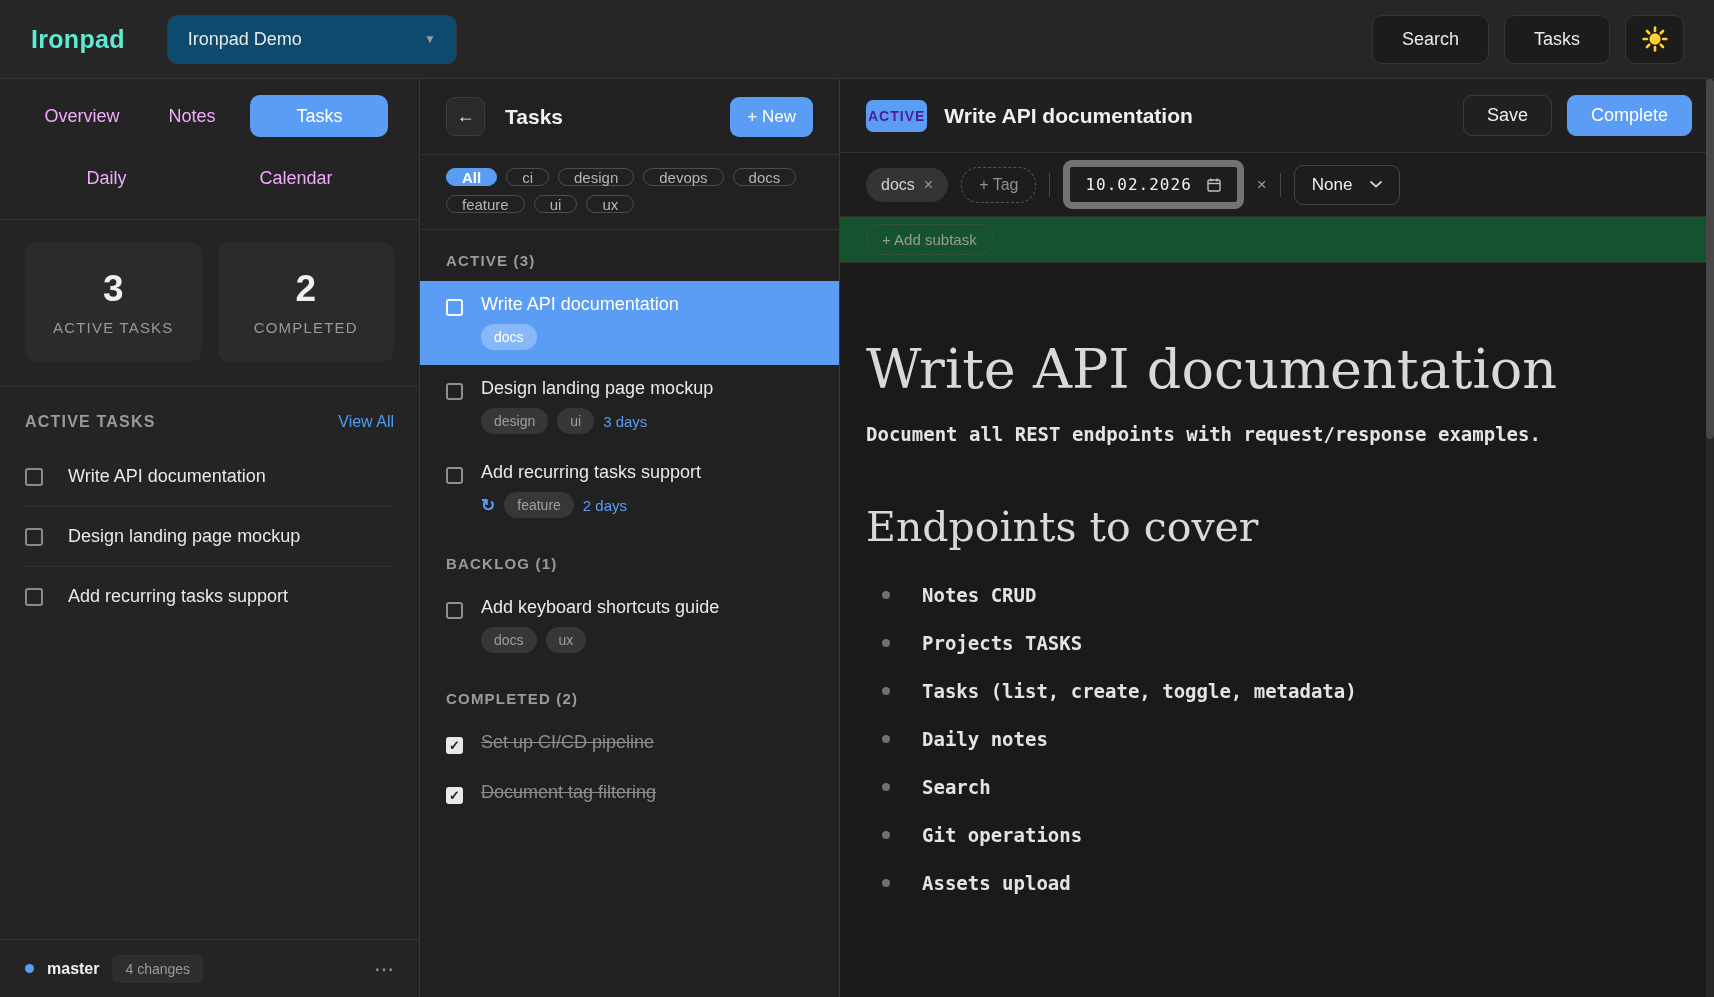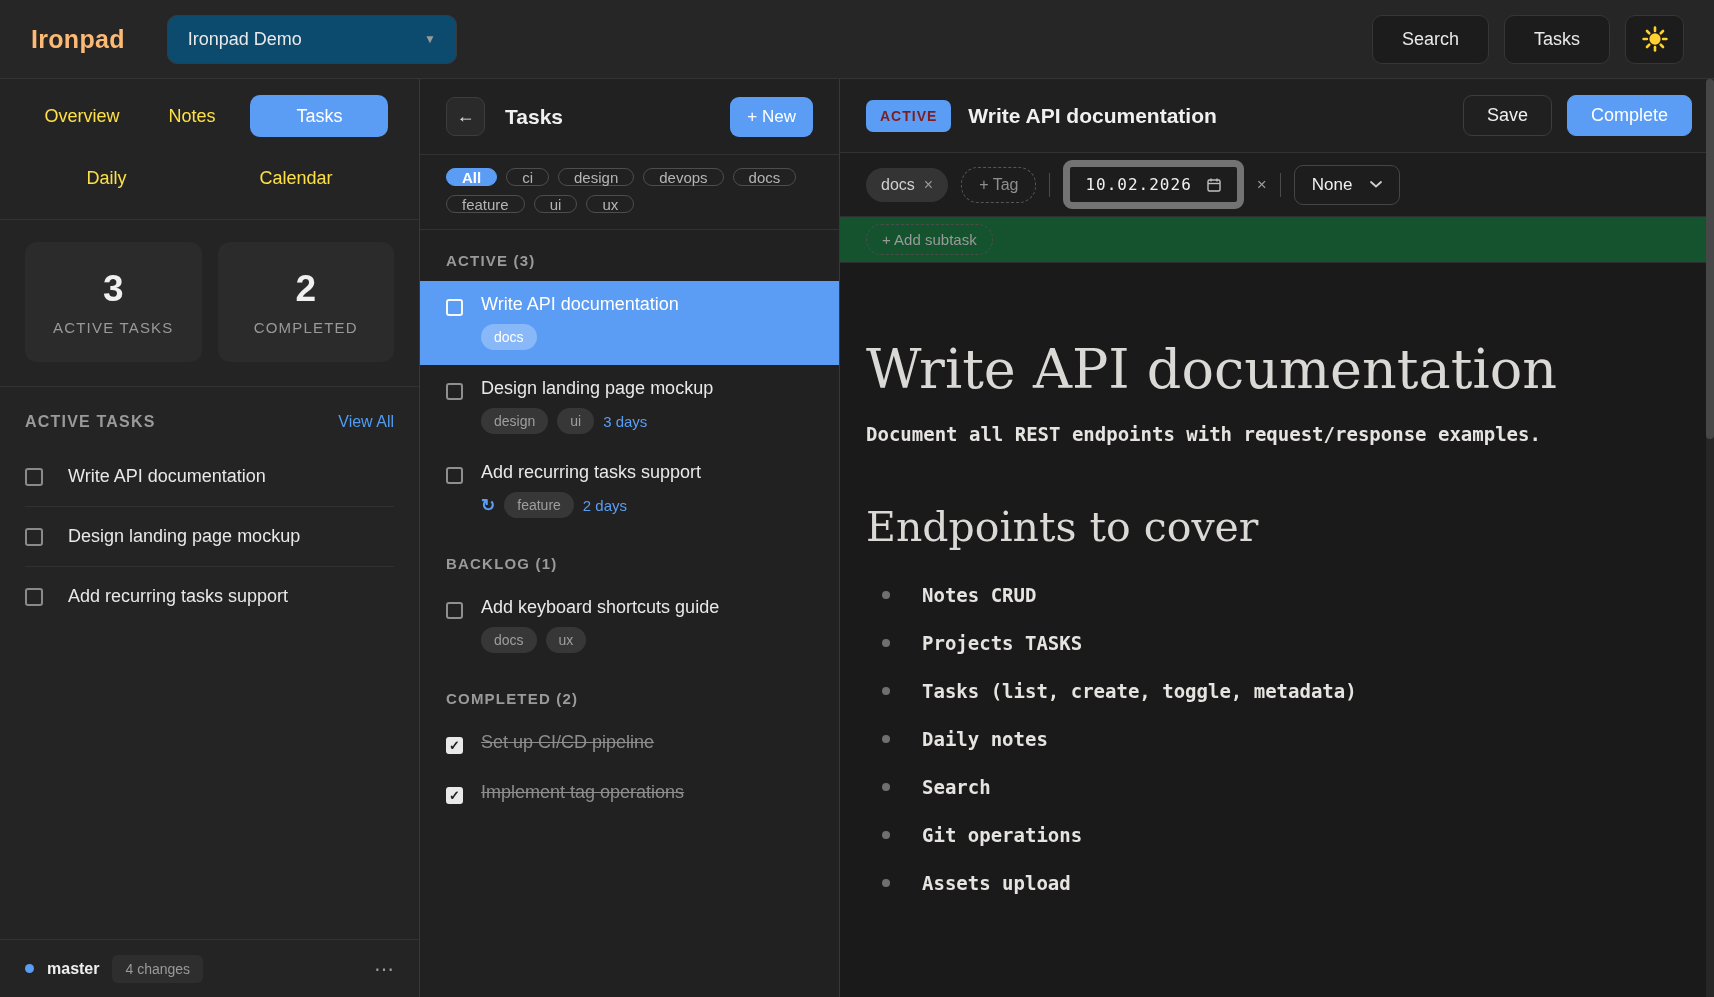--- a/index.html
+++ b/index.html
@@ -1,33 +1,33 @@
 <!DOCTYPE html>
 <html><head>
 <meta charset="utf-8">
 <style>
   * { box-sizing: border-box; margin: 0; padding: 0; }
   html,body { width:1714px; height:997px; background:#1a1a1a; font-family:"Liberation Sans",sans-serif; overflow:hidden; }
 
   
   .topbar { height:79px; background:#262626; border-bottom:1px solid #343434; display:flex; align-items:center; padding:0 30px 0 31px; }
-  .logo { font-size:25px; font-weight:bold; color:#fdba74; margin-right:42px; letter-spacing:.3px; }
+  .logo { font-size:25px; font-weight:bold; color:#5eead4; margin-right:42px; letter-spacing:.3px; }
   .project-select { width:290px; height:49px; background:#0c4a6e; border:1px solid #3a3a3a; border-radius:10px; display:flex; align-items:center; padding:0 20px; color:#e9e9e9; font-size:18px; cursor:pointer; }
   .project-caret { margin-left:auto; color:#9a9a9a; font-size:12px; }
   .topbar-right { margin-left:auto; display:flex; gap:15px; }
   .tb-btn { height:49px; padding:0 29px; background:#1c1c1c; border:1px solid #363636; border-radius:10px; color:#e9e9e9; font-size:18px; display:flex; align-items:center; cursor:pointer; }
   .tb-icon-btn { width:59px; padding:0; justify-content:center; }
 
   
   .app { display:flex; height:918px; }
 
   
   .sidebar { width:420px; background:#242424; border-right:1px solid #383838; display:flex; flex-direction:column; }
   .side-tabs { display:flex; flex-wrap:wrap; justify-content:space-around; align-items:center; row-gap:10px; padding:16px 20px 20px; border-bottom:1px solid #323232; }
-  .side-tab { height:42px; display:flex; align-items:center; justify-content:center; padding:0 14px; color:#fde047; font-size:18px; cursor:pointer; }
+  .side-tab { height:42px; display:flex; align-items:center; justify-content:center; padding:0 14px; color:#f0abfc; font-size:18px; cursor:pointer; }
   .side-tab.active { background:#5b9df5; color:#fff; border-radius:10px; padding:0 46px; }
   .flex-break { flex-basis:100%; height:0; }
 
   .stats { display:flex; gap:16px; padding:22px 25px 24px; border-bottom:1px solid #323232; }
   .stat-card { flex:1; height:120px; background:#2b2b2b; border-radius:12px; display:flex; flex-direction:column; align-items:center; justify-content:center; gap:9px; }
   .stat-value { font-size:37px; font-weight:bold; color:#f0f0f0; }
   .stat-label { font-size:15px; color:#999; letter-spacing:1.2px; }
 
   .side-section { padding:0 25px; }
   .side-section-header { display:flex; justify-content:space-between; align-items:center; padding:26px 0 16px; }
@@ -65,21 +65,21 @@
   .task-row.completed .task-title { color:#8d8d8d; text-decoration:line-through; }
   .task-meta { display:flex; align-items:center; gap:9px; }
   .tag-pill { background:#373737; color:#9e9e9e; font-size:14px; padding:5px 13px; border-radius:13px; }
   .task-row.selected .tag-pill { background:rgba(255,255,255,.28); color:#fff; }
   .due { color:#5b9df5; font-size:15px; }
   .recur-icon { color:#5b9df5; font-size:17px; font-weight:bold; }
 
   
   .detail { flex:1; background:#1a1a1a; display:flex; flex-direction:column; min-width:0; position:relative; }
   .detail-header { height:74px; background:#202020; border-bottom:1px solid #323232; display:flex; align-items:center; padding:0 22px 0 26px; gap:17px; }
-  .status-badge { background:#5b9df5; color:#7f1d1d; font-size:14px; font-weight:bold; letter-spacing:1px; padding:8px 14px; border-radius:7px; }
+  .status-badge { background:#5b9df5; color:#4c1d95; font-size:14px; font-weight:bold; letter-spacing:1px; padding:8px 2px; border-radius:7px; }
   .detail-title { font-size:21px; font-weight:bold; color:#f0f0f0; }
   .detail-actions { margin-left:auto; display:flex; gap:15px; }
   .save-btn { background:transparent; border:1px solid #3d3d3d; border-radius:9px; color:#efefef; font-size:18px; padding:9px 23px; cursor:pointer; }
   .complete-btn { background:#5b9df5; border:1px solid #5b9df5; border-radius:9px; color:#fff; font-size:18px; padding:9px 23px; cursor:pointer; }
 
   .tagsbar { height:64px; background:#1d1d1d; border-bottom:1px solid #2f2f2f; display:flex; align-items:center; gap:13px; padding:0 26px; }
   .tag-chip { background:#343434; color:#d0d0d0; font-size:16px; padding:8px 15px; border-radius:17px; display:flex; gap:9px; align-items:center; cursor:pointer; }
   .tag-chip .x { color:#9a9a9a; }
   .add-tag { border:1px dashed #565656; border-radius:17px; color:#8f8f8f; font-size:16px; padding:8px 17px; cursor:pointer; }
   .vsep { width:1px; height:24px; background:#4a4a4a; }
@@ -260,21 +260,21 @@
       <div class="task-row completed">
         <span class="task-check checked">✓</span>
         <span class="task-body">
           <span class="task-title">Set up CI/CD pipeline</span>
         </span>
       </div>
 
       <div class="task-row completed">
         <span class="task-check checked">✓</span>
         <span class="task-body">
-          <span class="task-title">Implement tag operations</span>
+          <span class="task-title">Document tag filtering</span>
         </span>
       </div>
     </div>
   </div>
 
   <div class="detail">
     <div class="detail-header">
       <span class="status-badge">ACTIVE</span>
       <span class="detail-title">Write API documentation</span>
       <span class="detail-actions">

